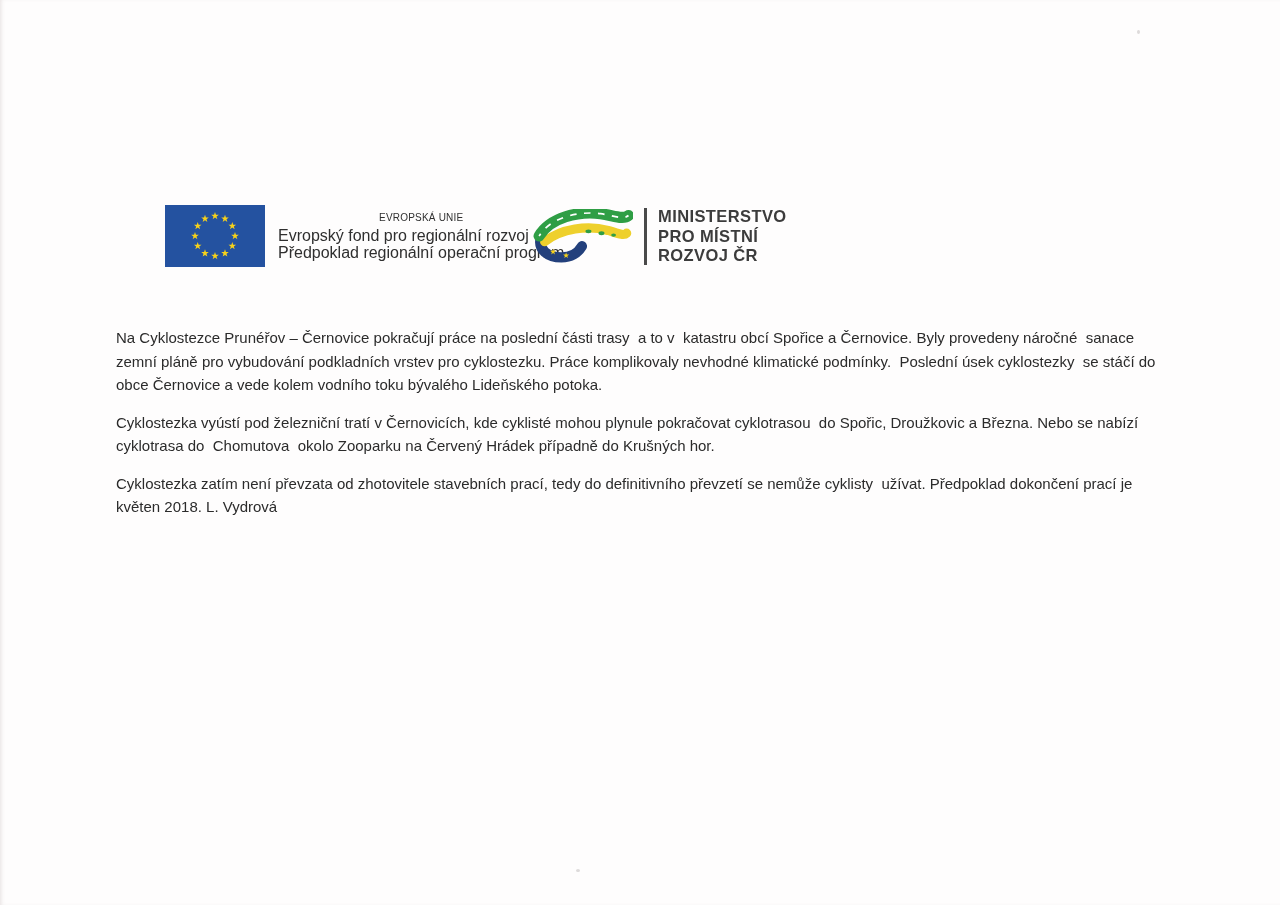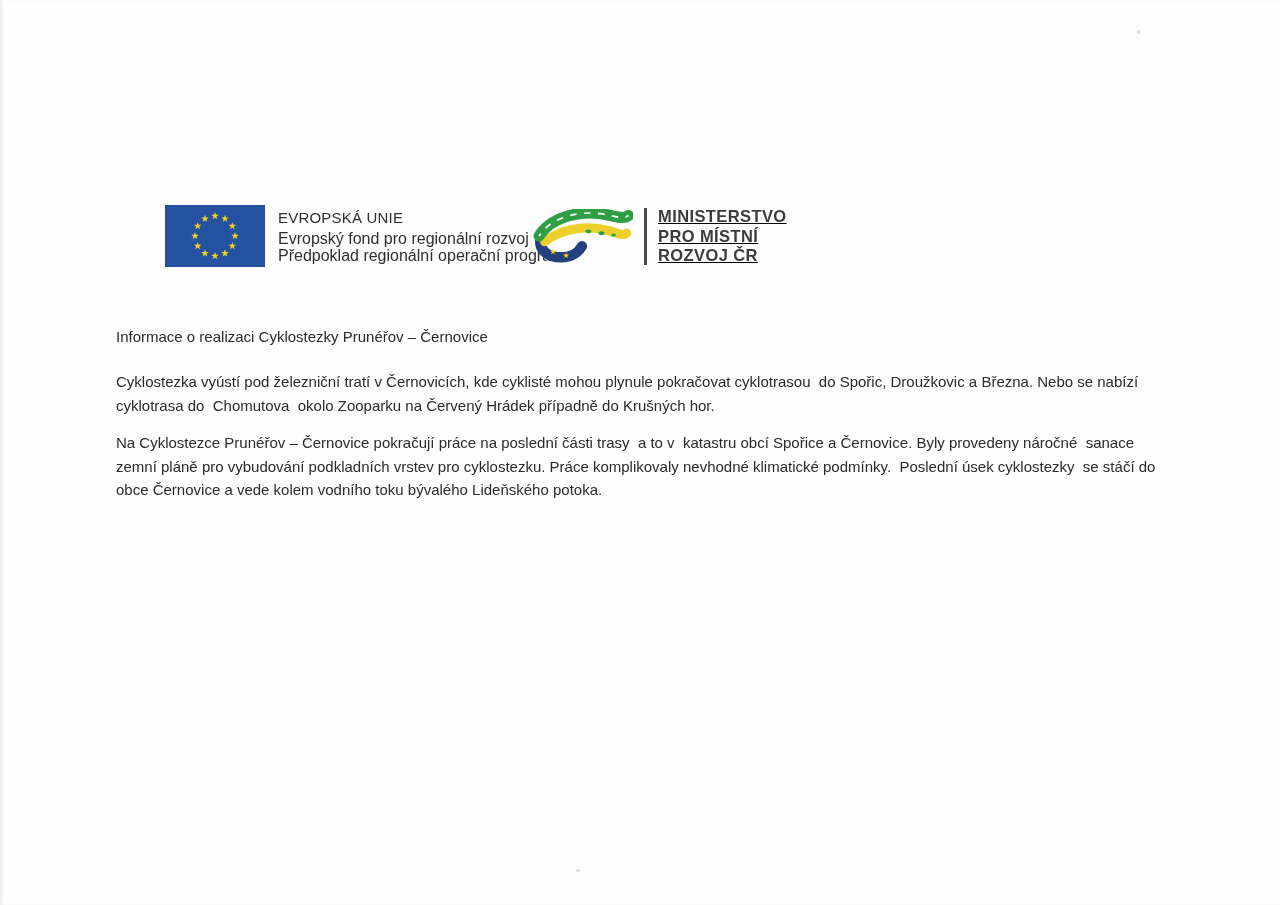--- a/index.html
+++ b/index.html
@@ -16,26 +16,26 @@
     box-shadow: inset 3px 0 4px -2px rgba(120,100,100,0.18);
   }
 
   
   .eu-block {
     position: absolute; left: 165px; top: 205px;
     display: flex; align-items: center; gap: 13px;
   }
   .eu-flag { display: block; }
   .eu-text { color: #2f2f2f; }
-  .eu-text .l1 { font-size: 15px; letter-spacing: 0.2px; margin-bottom: 4px; }
+  .eu-text .l1 { font-size: 10px; letter-spacing: 0.2px; margin-bottom: 4px; text-align: center; }
   .eu-text .l2 { font-size: 16px; line-height: 17px; }
 
   .mmr-block {
     position: absolute; left: 529px; top: 207px;
-    display: flex; align-items: center; gap: 11px; text-decoration: underline;
+    display: flex; align-items: center; gap: 11px;
   }
   .mmr-logo { display: block; }
   .mmr-divider {
     width: 3px; height: 57px;
     background: var(--divider-gray, #4a4a4a);
   }
   .mmr-text {
     font-size: 16.5px; font-weight: bold;
     line-height: 19.5px; letter-spacing: 0.4px;
     color: #3c3c3c;
@@ -123,21 +123,21 @@
     </svg>
     <div class="mmr-divider"></div>
     <div class="mmr-text">
       <div>MINISTERSTVO</div>
       <div>PRO MÍSTNÍ</div>
       <div>ROZVOJ ČR</div>
     </div>
   </div>
 
   <main class="content">
-    <p class="doc-title">Informace o realizaci Cyklostezky Prunéřov – Černovice</p>
+    <p class="para">Na Cyklostezce Prunéřov – Černovice pokračují práce na poslední části trasy  a to v  katastru obcí Spořice a Černovice. Byly provedeny náročné  sanace zemní pláně pro vybudování podkladních vrstev pro cyklostezku. Práce komplikovaly nevhodné klimatické podmínky.  Poslední úsek cyklostezky  se stáčí do obce Černovice a vede kolem vodního toku bývalého Lideňského potoka.</p>
     <p class="para">Cyklostezka vyústí pod železniční tratí v Černovicích, kde cyklisté mohou plynule pokračovat cyklotrasou  do Spořic, Droužkovic a Března. Nebo se nabízí cyklotrasa do  Chomutova  okolo Zooparku na Červený Hrádek případně do Krušných hor.</p>
-    <p class="para">Na Cyklostezce Prunéřov – Černovice pokračují práce na poslední části trasy  a to v  katastru obcí Spořice a Černovice. Byly provedeny náročné  sanace zemní pláně pro vybudování podkladních vrstev pro cyklostezku. Práce komplikovaly nevhodné klimatické podmínky.  Poslední úsek cyklostezky  se stáčí do obce Černovice a vede kolem vodního toku bývalého Lideňského potoka.</p>
+    <p class="para">Cyklostezka zatím není převzata od zhotovitele stavebních prací, tedy do definitivního převzetí se nemůže cyklisty  užívat. Předpoklad dokončení prací je květen 2018. L. Vydrová</p>
   </main>
 
   <div class="speck s1"></div>
   <div class="speck s2"></div>
 
 </div>
 
 </body></html>

